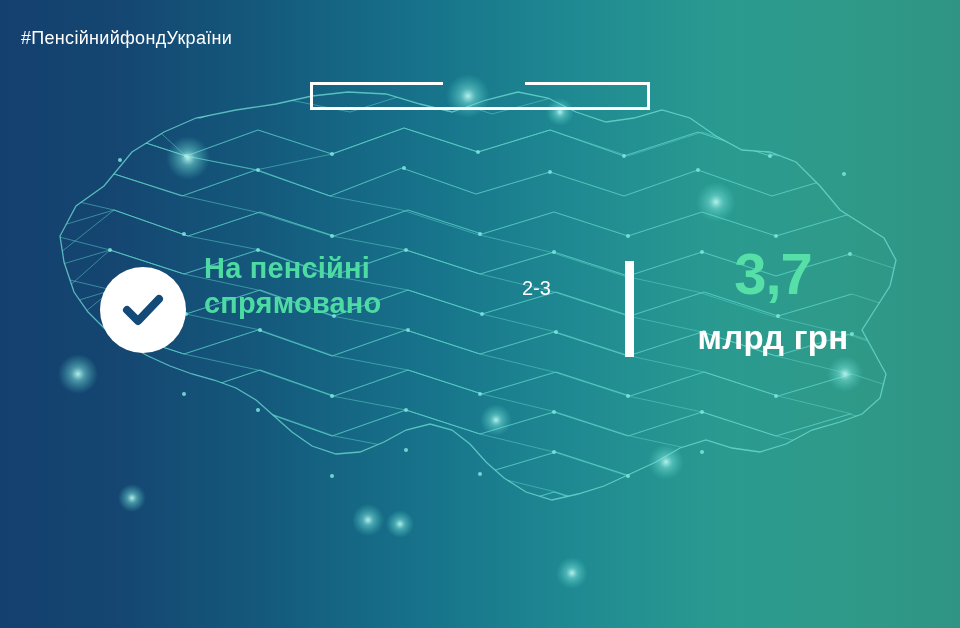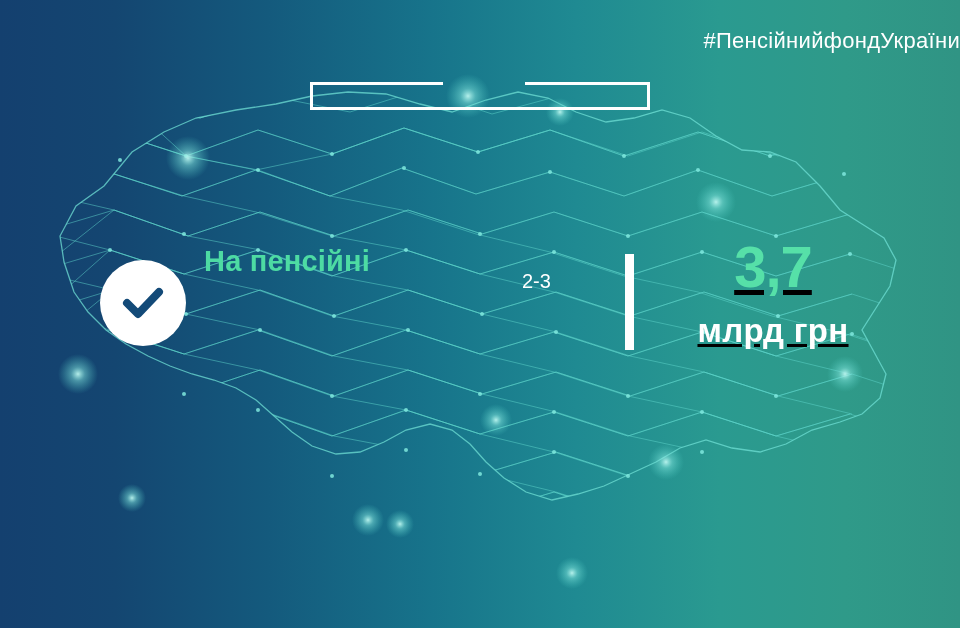--- a/index.html
+++ b/index.html
@@ -41,32 +41,32 @@
   .logo-frame .e-left   { left:0;   top:0;  width:3px;  height:28px; }
   .logo-frame .e-right  { right:0;  top:0;  width:3px;  height:28px; }
   .logo-frame .e-bottom { left:0;   bottom:0; width:340px; height:3px; }
   .logo-frame .e-top-l  { left:0;   top:0;  width:133px; height:3px; }
   .logo-frame .e-top-r  { right:0;  top:0;  width:125px; height:3px; }
 
   
   .hashtag {
     position:absolute;
     left:0; right:0; top:28px;
-    text-align:right;
+    text-align:left;
     color:#ffffff;
-    font-size:22px;
+    font-size:18px;
     font-weight:400;
     letter-spacing:0.3px;
     margin-left:21px;
   }
 
   
   .content {
     position:absolute;
-    left:0; top:246px;
+    left:0; top:253px;
     width:844px;
     height:125px;
     padding-left:25px;
   }
 
   
   .check-badge {
     position:absolute;
     left:100px; top:14px;
     width:86px; height:86px;
@@ -109,21 +109,20 @@
     width:9px; height:96px;
     background:#ffffff;
   }
 
   
   .amount-block {
     position:absolute;
     left:648px; top:-8px;
     width:250px;
     text-align:center;
-    text-decoration:underline;
   }
   .amount-value {
     color:#56e0a8;
     font-size:58px;
     font-weight:bold;
     line-height:1.0;
     letter-spacing:-1px;
   }
   .amount-unit {
     margin-top:17px;
@@ -291,20 +290,21 @@
   <div class="content">
 
     <div class="check-badge">
       <svg viewBox="0 0 52 52" aria-hidden="true">
         <path d="M10 26 L21 37 L42 15" fill="none" stroke="#134a78" stroke-width="8" stroke-linecap="round" stroke-linejoin="round"></path>
       </svg>
     </div>
 
     <div class="headline">
       <div>На пенсійні</div>
+      <div>спрямовано</div>
     </div>
 
     <div class="date-block">
       <div>2-3</div>
     </div>
 
     <div class="divider"></div>
 
     <div class="amount-block">
       <div class="amount-value">3,7</div>

